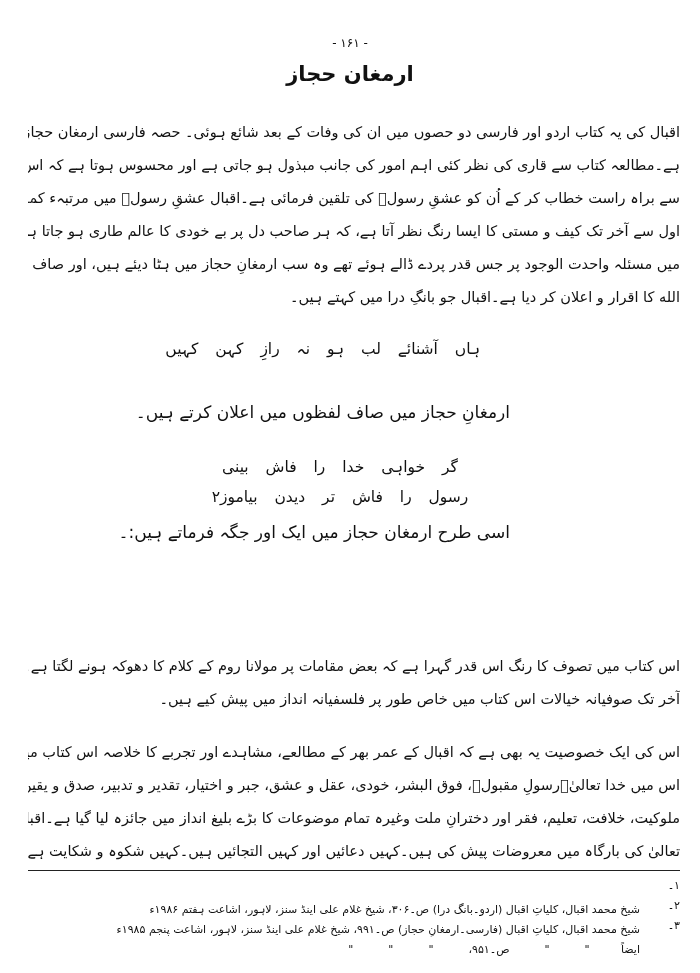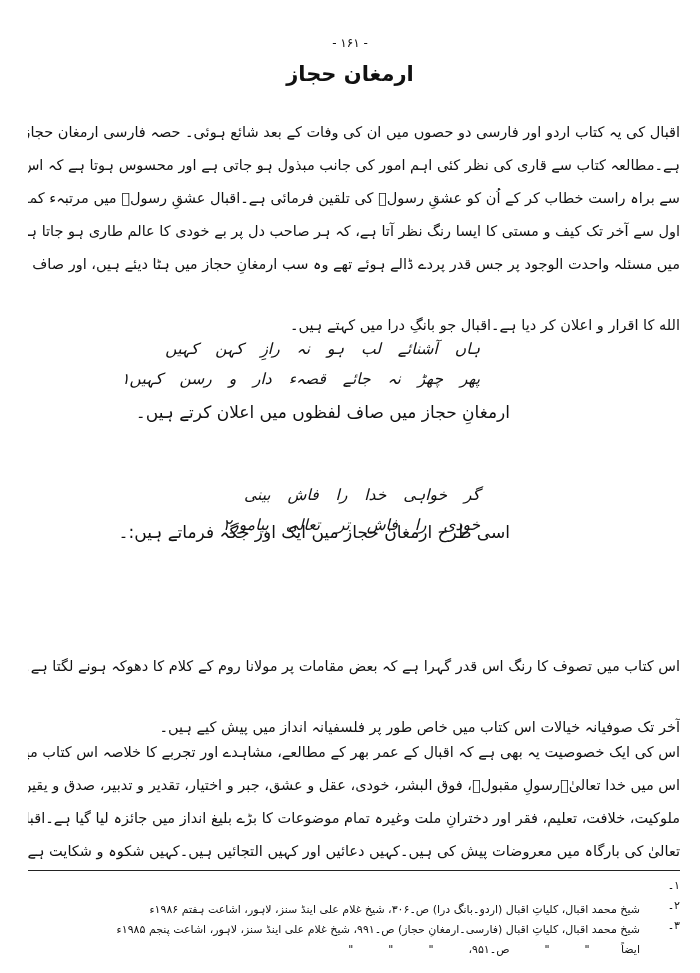--- a/index.html
+++ b/index.html
@@ -14,24 +14,24 @@
   }
   .chapter-title {
     position: absolute; top: 62px; left: 0; width: 700px; text-align: center;
     font-size: 21px; font-weight: bold; direction: rtl;
   }
   .para {
     position: absolute; left: 28px; width: 652px; direction: rtl; text-align: justify;
     font-size: 14.5px; line-height: 33px;
   }
   .para .line { display: block; white-space: nowrap; overflow: hidden; text-align-last: justify; }
-  .para .line.last { text-align-last: right; margin-top: 28px; }
+  .para .line.last { text-align-last: right; }
   .intro { position: absolute; direction: rtl; text-align: right; font-size: 17px; white-space: nowrap; }
   .verse { position: absolute; left: 200px; width: 280px; direction: rtl; font-size: 15.5px; }
-  .verse .misra { display: block; height: 30px; line-height: 30px; white-space: nowrap; text-align: right; word-spacing: 12px; font-style: italic; }
+  .verse .misra { display: block; height: 30px; line-height: 30px; white-space: nowrap; text-align: center; word-spacing: 12px; }
   .divider { position: absolute; top: 870px; left: 28px; width: 652px; height: 0; border-top: 1.5px solid #222; }
   .footnotes { position: absolute; top: 876px; left: 28px; width: 652px; direction: rtl; font-size: 11px; }
   .fn { display: flex; height: 20px; line-height: 20px; white-space: nowrap; }
   .fn-num { width: 40px; flex: none; text-align: right; }
   .fn-text { flex: 1; text-align: right; margin-top: 24px; }
 </style>
 </head>
 <body>
 
 <div class="page">
@@ -43,28 +43,27 @@
     <span class="line">اقبال کی یہ کتاب اردو اور فارسی دو حصوں میں ان کی وفات کے بعد شائع ہوئی۔ حصہ فارسی ارمغان حجاز ۱۴۶ صفحات پر مشتمل</span>
     <span class="line">ہے۔مطالعہ کتاب سے قاری کی نظر کئی اہم امور کی جانب مبذول ہو جاتی ہے اور محسوس ہوتا ہے کہ اس کتاب میں اقبال نے بعض سلاطین</span>
     <span class="line">سے براہ راست خطاب کر کے اُن کو عشقِ رسولؐ کی تلقین فرمائی ہے۔اقبال عشقِ رسولؐ میں مرتبہء کمال کو پہنچ چکے ہیں۔ارمغان حجاز میں</span>
     <span class="line">اول سے آخر تک کیف و مستی کا ایسا رنگ نظر آتا ہے، کہ ہر صاحب دل پر بے خودی کا عالم طاری ہو جاتا ہے۔اقبال نے اپنی دیگر تصانیف</span>
     <span class="line">میں مسئلہ واحدت الوجود پر جس قدر پردے ڈالے ہوئے تھے وہ سب ارمغانِ حجاز میں ہٹا دیئے ہیں، اور صاف لفظوں میں لا موجود الا</span>
     <span class="line last">الله کا اقرار و اعلان کر دیا ہے۔اقبال جو بانگِ درا میں کہتے ہیں۔</span>
   </div>
 
   <div class="verse" style="top:334px;">
     <span class="misra">ہاں آشنائے لب ہو نہ رازِ کہن کہیں</span>
-    <span class="misra">پھر چھڑ نہ جائے قصہء دار و رسن کہیں۱</span>
   </div>
 
   <div class="intro" style="top:402px; right:170px;">ارمغانِ حجاز میں صاف لفظوں میں اعلان کرتے ہیں۔</div>
 
-  <div class="verse" style="top:452px;margin-top:28px;">
+  <div class="verse" style="top:452px;">
     <span class="misra">گر خواہی خدا را فاش بینی</span>
-    <span class="misra">خودی را فاش تر تعالی بیاموز۲</span>
+    <span class="misra">رسول را فاش تر دیدن بیاموز۲</span>
   </div>
 
   <div class="intro" style="top:522px; right:170px;">اسی طرح ارمغان حجاز میں ایک اور جگہ فرماتے ہیں:۔</div>
 
   <div class="verse" style="top:570px;">
   </div>
 
   <div class="para" style="top:650px;">
     <span class="line">اس کتاب میں تصوف کا رنگ اس قدر گہرا ہے کہ بعض مقامات پر مولانا روم کے کلام کا دھوکہ ہونے لگتا ہے۔اقبال نے اول سے</span>
     <span class="line last">آخر تک صوفیانہ خیالات اس کتاب میں خاص طور پر فلسفیانہ انداز میں پیش کیے ہیں۔</span>

